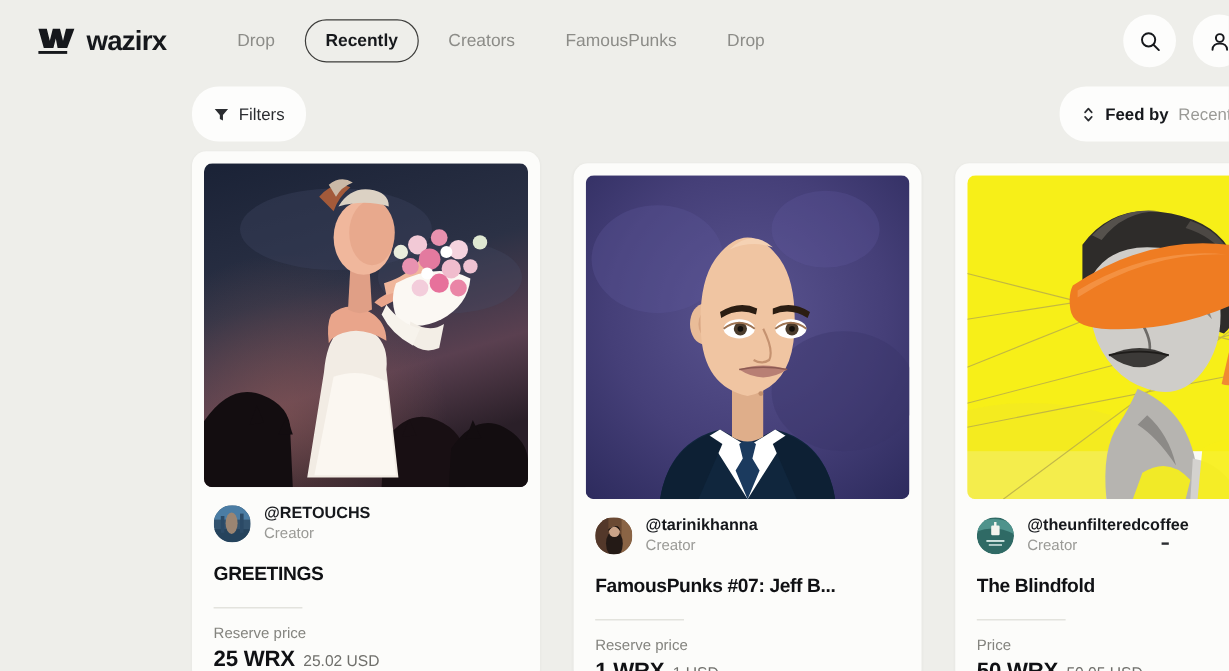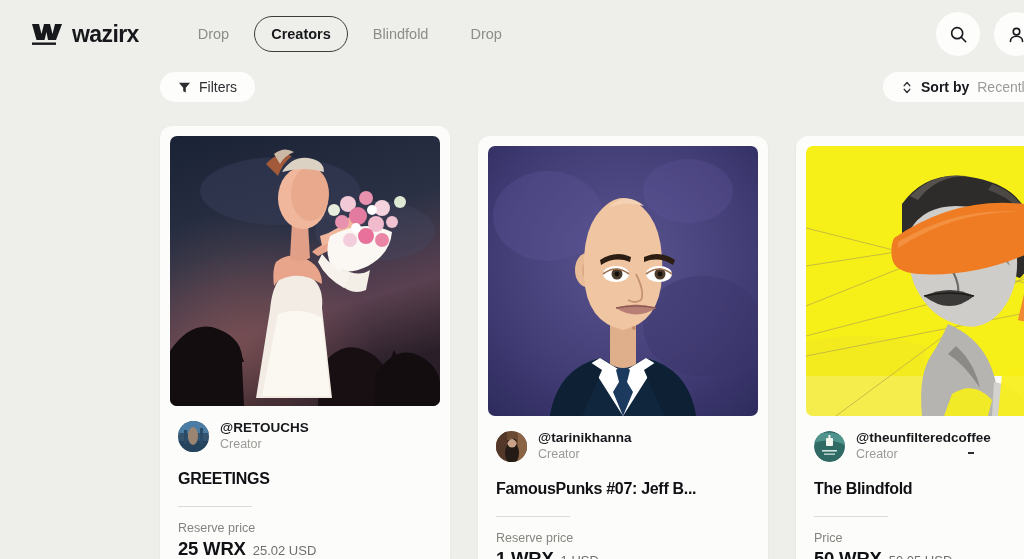--- a/index.html
+++ b/index.html
@@ -90,21 +90,21 @@
   
   .toolbar {
     height: 52px;
     position: relative;
     padding: 0 24px 0 28px;
   }
 
   .pill {
     background: #fdfdfc;
     border-radius: 22px;
-    height: 30px;
+    height: 46px;
     display: inline-flex;
     align-items: center;
     gap: 8px;
     padding: 0 18px;
     font-size: 14px;
     color: #2b2d31;
     cursor: pointer;
     white-space: nowrap;
   }
 
@@ -242,22 +242,23 @@
   <div class="brand">
     <svg class="brand-mark" viewBox="0 0 32 26">
       <path d="M1 3 L8 3 L10.5 13 L13 3 L19 3 L21.5 13 L24 3 L31 3 L25 19 L17 19 L15.5 11 L13.5 19 L5.5 19 Z" fill="#16181c"></path>
       <rect x="1" y="21.5" width="24" height="2.4" fill="#16181c"></rect>
     </svg>
     <span class="brand-text">wazirx</span>
   </div>
 
   <div class="nav">
     <div class="nav-item">Drop</div>
-    <div class="nav-item active">Creators</div>
-    <div class="nav-item">Blindfold</div>
+    <div class="nav-item active">Recently</div>
+    <div class="nav-item">Creators</div>
+    <div class="nav-item">FamousPunks</div>
     <div class="nav-item">Drop</div>
   </div>
 
   <div class="header-actions">
     <div class="circle-btn">
       <svg width="19" height="19" viewBox="0 0 20 20">
         <circle cx="8.6" cy="8.6" r="5.8" fill="none" stroke="#16181c" stroke-width="1.7"></circle>
         <line x1="12.9" y1="12.9" x2="17.6" y2="17.6" stroke="#16181c" stroke-width="1.7" stroke-linecap="round"></line>
       </svg>
     </div>
@@ -277,21 +278,21 @@
       <path d="M1 2 H13 L8.4 7.3 V12.4 L5.6 11 V7.3 Z" fill="#2b2d31"></path>
     </svg>
     <span>Filters</span>
   </div>
 
   <div class="pill sort-pill">
     <svg width="12" height="13" viewBox="0 0 12 14">
       <path d="M3 5 L6 1.6 L9 5" fill="none" stroke="#2b2d31" stroke-width="1.5" stroke-linecap="round" stroke-linejoin="round"></path>
       <path d="M3 9 L6 12.4 L9 9" fill="none" stroke="#2b2d31" stroke-width="1.5" stroke-linecap="round" stroke-linejoin="round"></path>
     </svg>
-    <span class="sort-label">Sort by</span>
+    <span class="sort-label">Feed by</span>
     <span class="sort-value">Recently A</span>
   </div>
 </div>
 
 <div class="grid">
 
   <div class="card">
     <div class="art">
       <svg width="270" height="270" viewBox="0 0 270 270">
         <defs>

